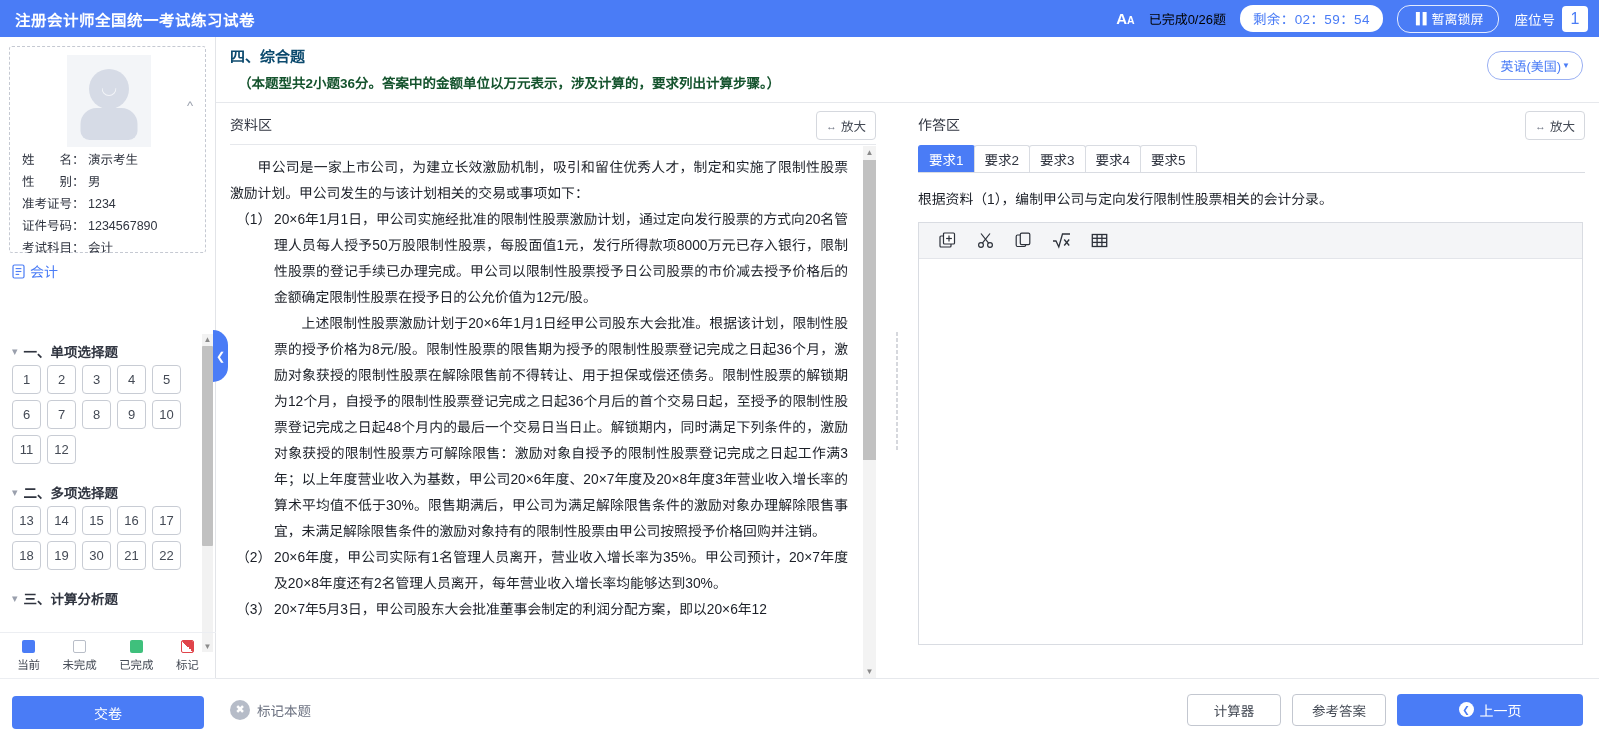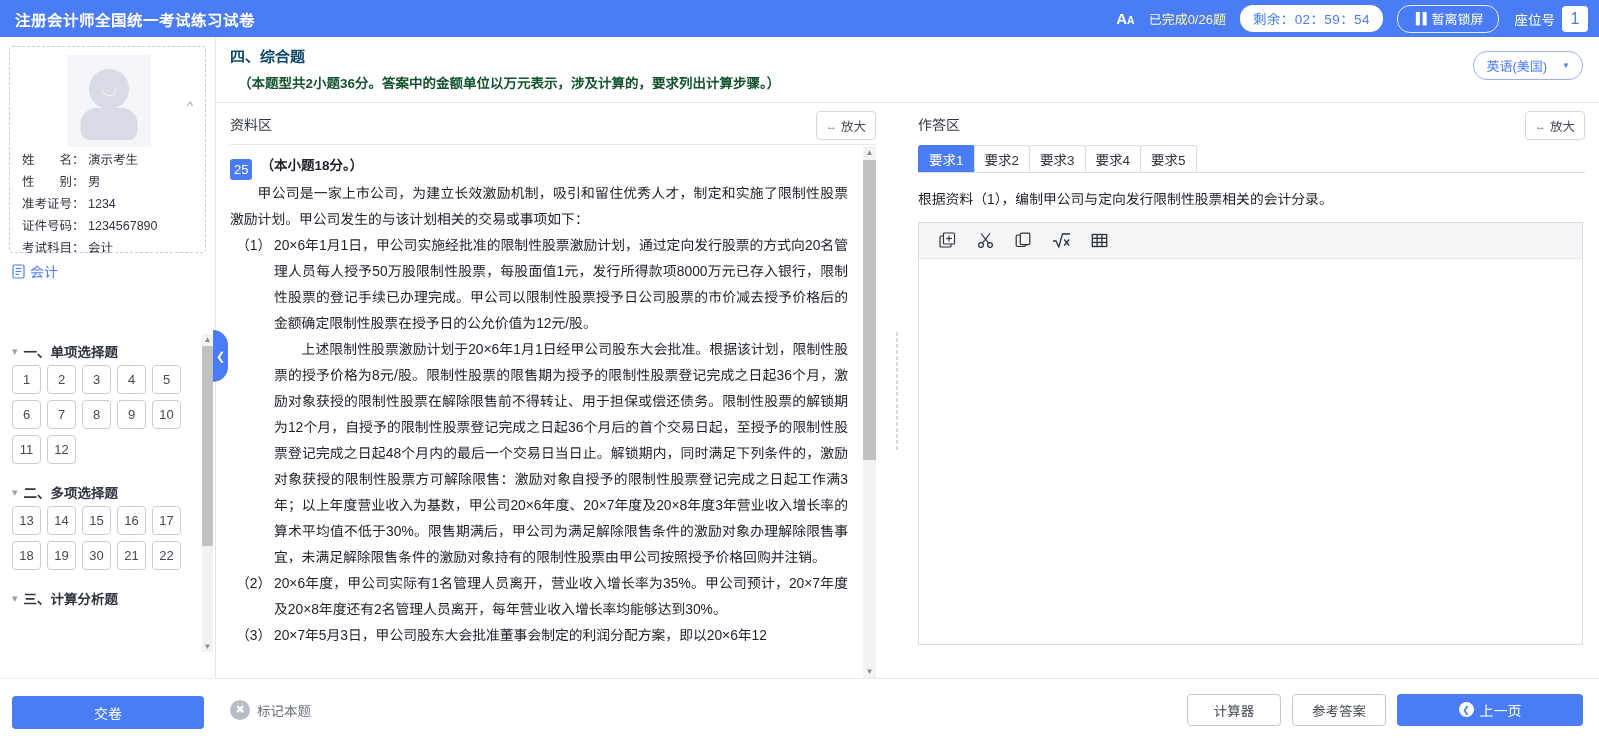--- a/index.html
+++ b/index.html
@@ -23,21 +23,21 @@
   #topbar-right {
     margin-left: auto; display: flex; align-items: center; height: 100%;
     padding-right: 11px; gap: 0px;
   }
   .tb-font-icon {
     color: #fff; font-weight: 700; font-size: 15px; margin-right: 14px;
     display: flex; align-items: baseline; line-height: 1;
   }
   .tb-font-icon .small { font-size: 10.5px; }
   .tb-progress {
-    color: #fef9c3; font-size: 13px; margin-right: 14px; white-space: nowrap;
+    color: #000000; font-size: 13px; margin-right: 14px; white-space: nowrap;
   }
   .tb-timer {
     background: #ffffff; color: #4a7cf6; border-radius: 13px;
     padding: 3px 13px 4px; font-size: 13.5px; margin-right: 14px;
     white-space: nowrap; letter-spacing: .4px;
   }
   .tb-lock {
     border: 1px solid rgba(255,255,255,.85); border-radius: 13px;
     color: #fff; font-size: 13px; padding: 3px 14px 4px; margin-right: 16px;
     display: flex; align-items: center; gap: 6px; white-space: nowrap;
@@ -174,21 +174,21 @@
   #exam-head {
     position: relative; padding: 9px 16px 9px 14px;
     border-bottom: 1px solid #e6e8ec; height: 66px;
   }
   #exam-head h1 { font-size: 15px; color: #0c4a6e; font-weight: 700; line-height: 21px; }
   #exam-head .sub { font-size: 13.5px; color: #14532d; font-weight: 700; margin-top: 5px; padding-left: 8px; }
   #lang-select {
     position: absolute; right: 16px; top: 14px;
     border: 1px solid #9ab0f3; border-radius: 14px; color: #4a7cf6;
     font-size: 13px; padding: 4px 12px; background: #fff; cursor: pointer;
-    display: flex; align-items: center; gap: 15px;
+    display: flex; align-items: center; gap: 1px;
   }
   .caret-dn { font-size: 8px; }
 
   
   #panes { position: absolute; left: 0; top: 67px; right: 0; bottom: 0; display: flex; }
   .pane { position: relative; }
   #pane-left { width: 674px; }
   #pane-divider {
     width: 14px; display: flex; align-items: center; justify-content: center;
     background: #fff; cursor: col-resize;
@@ -430,20 +430,38 @@
       <span>三、计算分析题</span>
     </div>
   </div>
 
   <div id="sidebar-scrollbar">
     <div class="track-up">▲</div>
     <div class="thumb"></div>
     <div class="track-dn">▼</div>
   </div>
 
+  <div id="legend">
+    <div class="legend-item">
+      <span class="legend-swatch cur"></span>
+      <span class="legend-label">当前</span>
+    </div>
+    <div class="legend-item">
+      <span class="legend-swatch undone"></span>
+      <span class="legend-label">未完成</span>
+    </div>
+    <div class="legend-item">
+      <span class="legend-swatch done"></span>
+      <span class="legend-label">已完成</span>
+    </div>
+    <div class="legend-item">
+      <span class="legend-swatch flag"></span>
+      <span class="legend-label">标记</span>
+    </div>
+  </div>
 </div>
 
 <div id="submit-bar">
   <button id="submit-btn">交卷</button>
 </div>
 
 <div id="collapse-handle">
   <span>❮</span>
 </div>
 
@@ -464,23 +482,20 @@
       <div class="pane-header">
         <span class="pane-title">资料区</span>
         <button class="zoom-btn">
           <span class="arrows-glyph">↔</span>
           <span>放大</span>
         </button>
       </div>
 
       <div id="material-box">
         <div id="material-scrollarea">
-          <div>
-            <span class="q-number-badge">25</span><span class="q-points">（本小题18分。）</span>
-          </div>
           <div class="body-p indent">甲公司是一家上市公司，为建立长效激励机制，吸引和留住优秀人才，制定和实施了限制性股票激励计划。甲公司发生的与该计划相关的交易或事项如下：</div>
 
           <div class="list-item">
             <span class="list-marker">（1）</span>
             <span class="list-text">20×6年1月1日，甲公司实施经批准的限制性股票激励计划，通过定向发行股票的方式向20名管理人员每人授予50万股限制性股票，每股面值1元，发行所得款项8000万元已存入银行，限制性股票的登记手续已办理完成。甲公司以限制性股票授予日公司股票的市价减去授予价格后的金额确定限制性股票在授予日的公允价值为12元/股。</span>
           </div>
           <div class="list-item">
             <span class="list-marker"></span>
             <span class="list-text" style="text-indent:2em">上述限制性股票激励计划于20×6年1月1日经甲公司股东大会批准。根据该计划，限制性股票的授予价格为8元/股。限制性股票的限售期为授予的限制性股票登记完成之日起36个月，激励对象获授的限制性股票在解除限售前不得转让、用于担保或偿还债务。限制性股票的解锁期为12个月，自授予的限制性股票登记完成之日起36个月后的首个交易日起，至授予的限制性股票登记完成之日起48个月内的最后一个交易日当日止。解锁期内，同时满足下列条件的，激励对象获授的限制性股票方可解除限售：激励对象自授予的限制性股票登记完成之日起工作满3年；以上年度营业收入为基数，甲公司20×6年度、20×7年度及20×8年度3年营业收入增长率的算术平均值不低于30%。限售期满后，甲公司为满足解除限售条件的激励对象办理解除限售事宜，未满足解除限售条件的激励对象持有的限制性股票由甲公司按照授予价格回购并注销。</span>
           </div>

